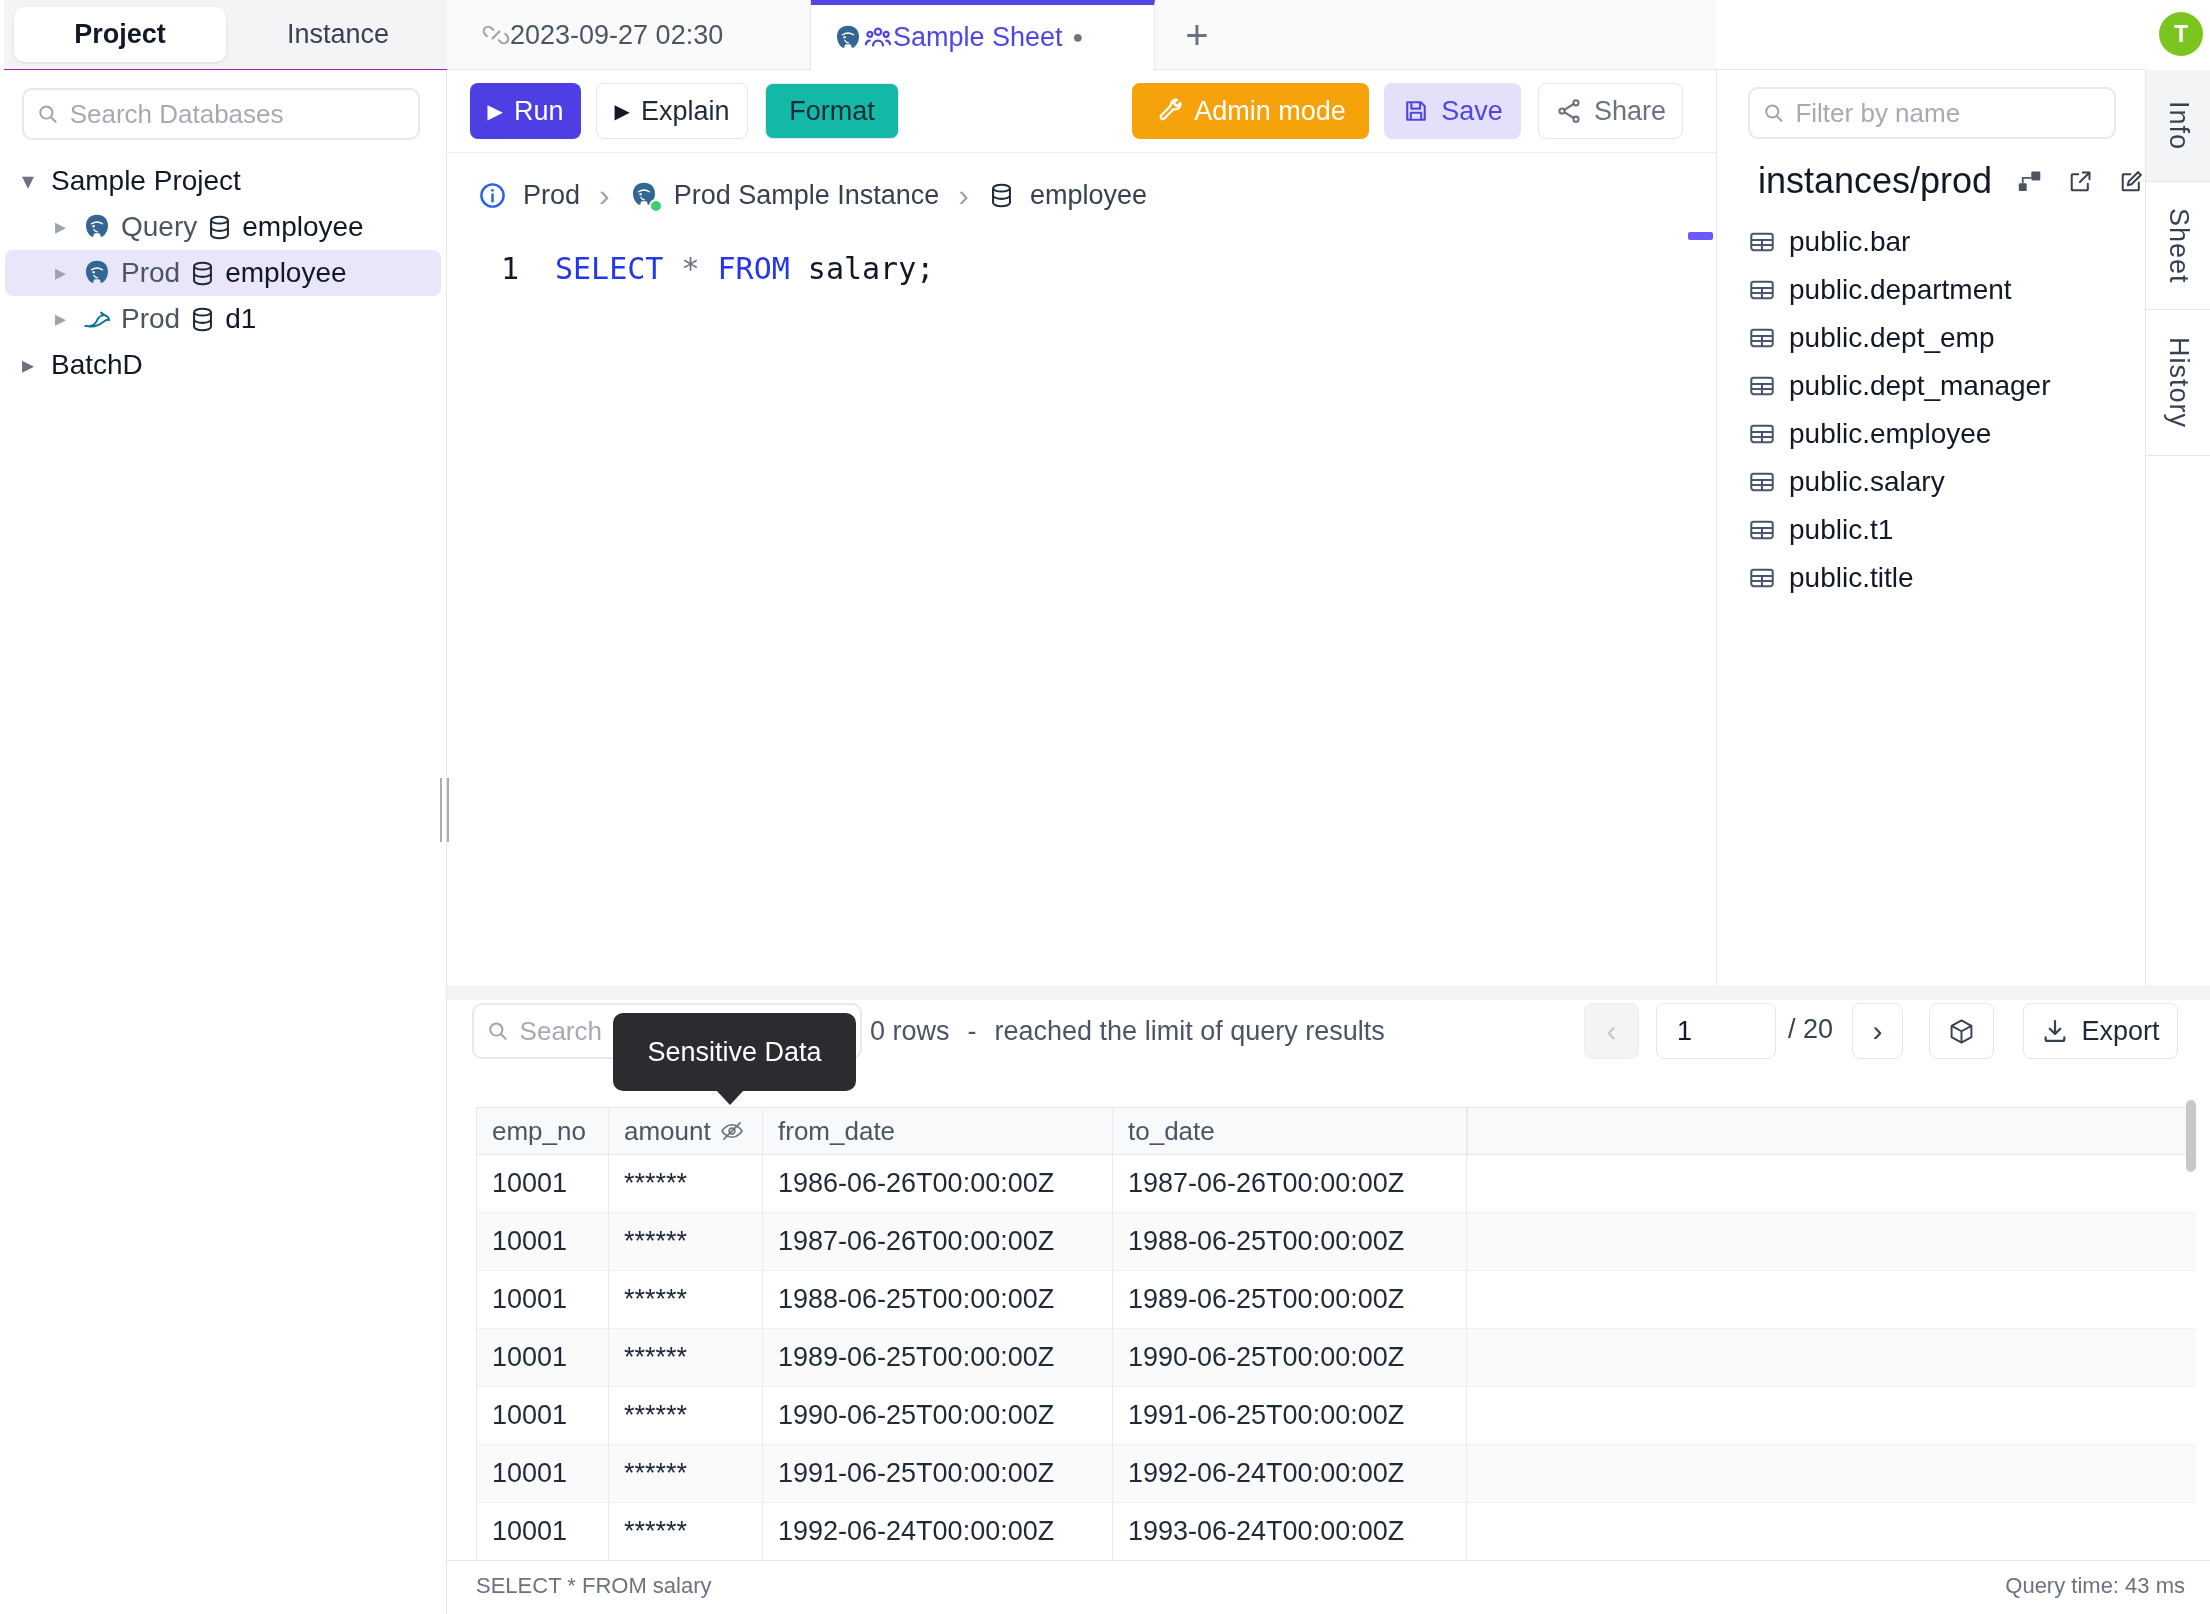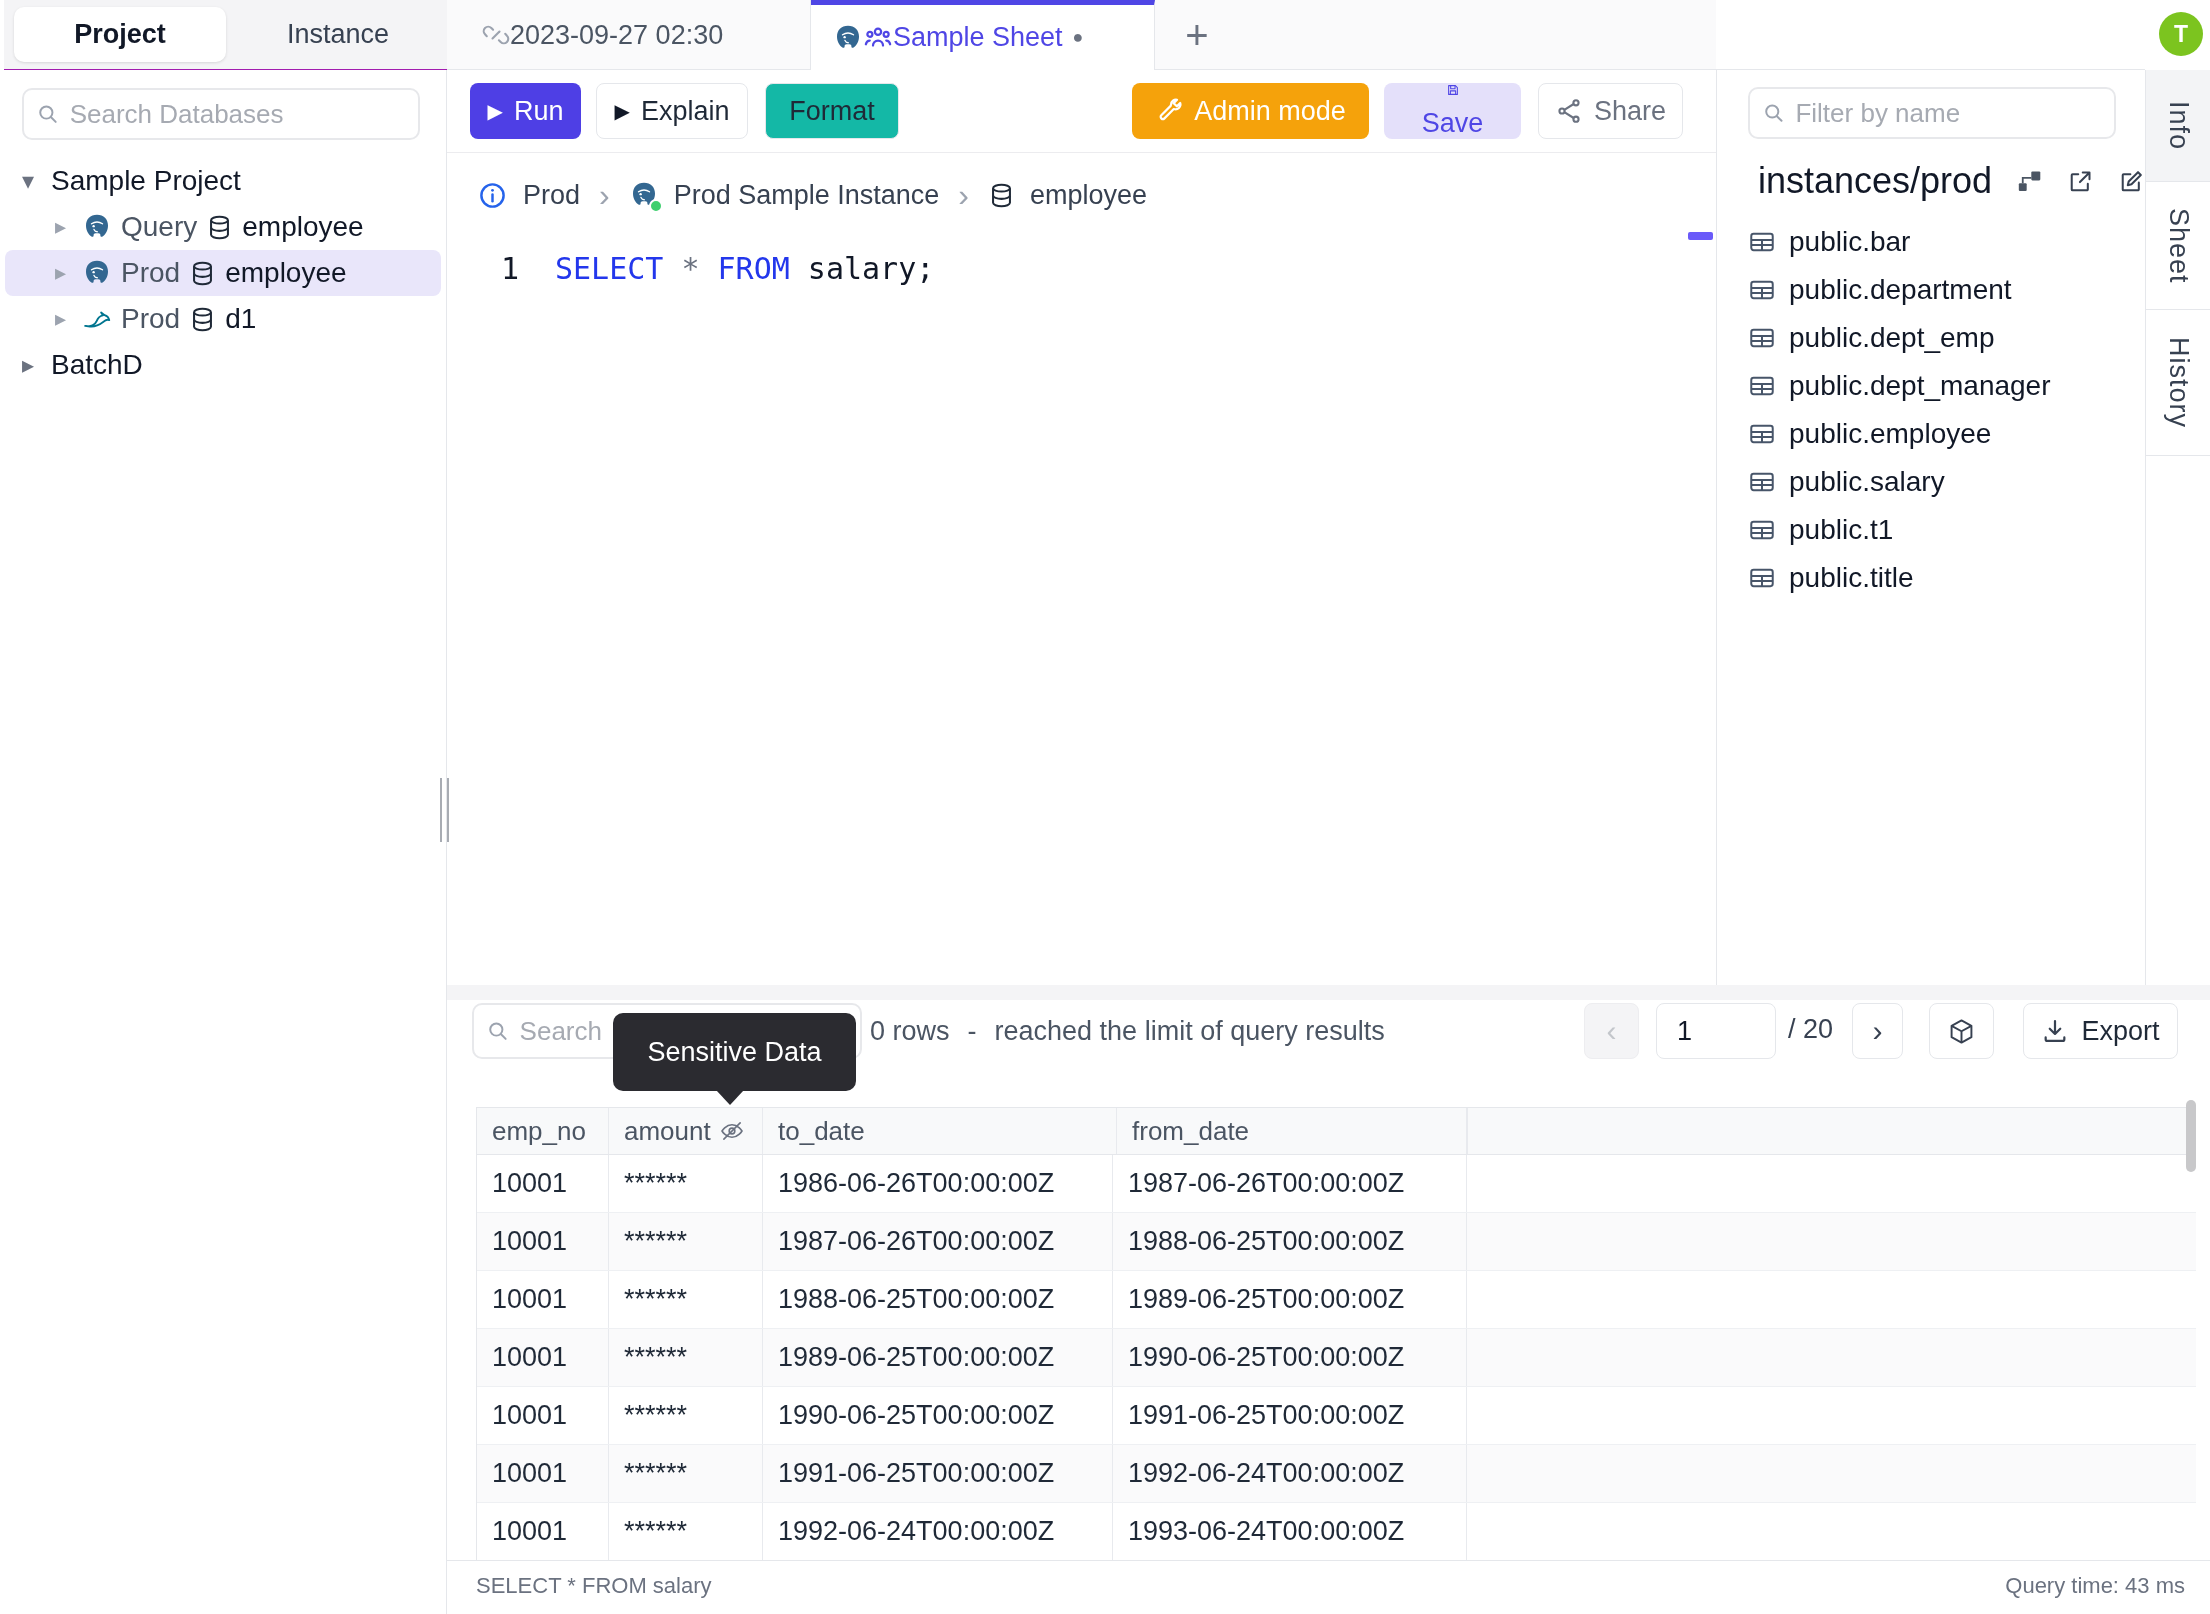--- a/index.html
+++ b/index.html
@@ -40,21 +40,21 @@
 
   
   .toolbar { position:absolute; left:447px; top:70px; width:1269px; height:83px; background:#fff; border-bottom:1px solid #ECECEF; }
   .btn { position:absolute; top:13px; height:56px; display:flex; align-items:center; justify-content:center; gap:11px; border-radius:8px; font-size:27px; cursor:pointer; }
   .btn-run { left:23px; width:111px; background:#4E3FE5; color:#fff; font-weight:500; }
   .btn-run .play { font-size:20px; }
   .btn-explain { left:149px; width:152px; background:#fff; border:1px solid #E5E7EB; color:#1F2937; }
   .btn-explain .play { color:#111827; font-size:20px; }
   .btn-format { left:318px; width:134px; background:#14b8a6; border:1px solid #E5E7EB; color:#1F2937; }
   .btn-admin { left:685px; width:237px; background:#F5A20B; color:#fff; font-weight:500; }
-  .btn-save { left:937px; width:137px; background:#E4E0FA; color:#4F46E5; font-weight:500;flex-direction:column; }
+  .btn-save { left:937px; width:137px; background:#E4E0FA; color:#4F46E5; font-weight:500; }
   .btn-share { left:1091px; width:145px; background:#fff; border:1px solid #E5E7EB; color:#6B7280; }
 
   
   .breadcrumb { position:absolute; left:447px; top:153px; width:1269px; height:84px; display:flex; align-items:center; gap:15px; padding-left:30px; color:#374151; }
   .crumb-sep { color:#9CA3AF; font-size:32px; padding:0 4px; }
   .pg-wrap { position:relative; width:30px; height:30px; }
   .status-dot { position:absolute; right:-4px; bottom:-3px; width:14px; height:14px; border-radius:50%; background:#3ECF6E; border:2px solid #fff; }
   .editor { position:absolute; left:447px; top:237px; width:1269px; height:748px; background:#fff; font-family:"DejaVu Sans Mono",monospace; font-size:30px; }
   .code-line { position:absolute; top:14px; left:0; display:flex; }
   .gutter { width:72px; text-align:right; color:#111827; }
@@ -463,26 +463,26 @@
             <span>emp_no</span>
           </div>
         <div class="cell c1">
           <span>amount</span>
           <svg width="26" height="26" viewBox="0 0 24 24" fill="none" stroke="#6B7280" stroke-width="1.5">
               <path d="M2.8 12S6.2 6.2 12 6.2 21.2 12 21.2 12 17.8 17.8 12 17.8 2.8 12 2.8 12z"></path>
               <circle cx="12" cy="12" r="2.6"></circle>
               <path stroke-linecap="round" d="M4.5 19.5l15-15"></path>
             </svg>
         </div>
+        <div class="cell c2">
+            <span>from_date</span>
+          </div>
         <div class="cell c3">
             <span>to_date</span>
           </div>
-        <div class="cell c2">
-            <span>from_date</span>
-          </div>
         <div class="cell cfill" style="border-left:1px solid #E8EAEE;"></div>
       </div>
       <div>
           <div class="g-row">
           <div class="cell c0">
               <span>10001</span>
             </div>
           <div class="cell c1">
               <span>******</span>
             </div>

